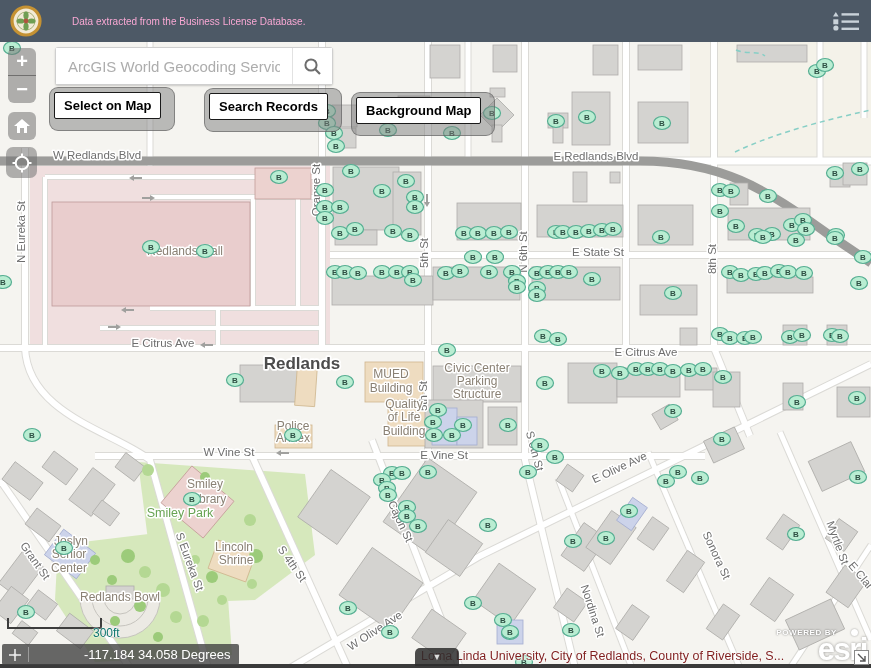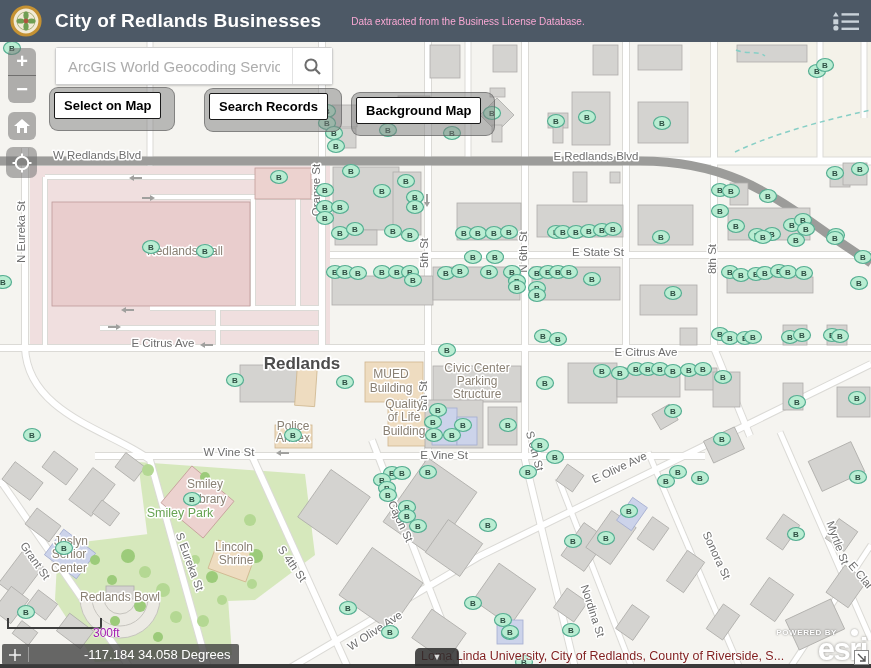--- a/index.html
+++ b/index.html
@@ -29,21 +29,21 @@
   #wrap-records{left:204px;top:88px;}
   #wrap-background{left:351px;top:92px;}
   
   #zoom-widget{position:absolute;left:8px;top:48px;width:28px;border-radius:6px;overflow:hidden;z-index:20;}
   .zbtn{width:28px;height:27px;background:rgba(115,115,115,.55);color:#fff;font-size:20px;line-height:26px;text-align:center;cursor:pointer;font-weight:bold;}
   #zoom-in{border-bottom:1px solid rgba(70,70,70,.6);}
   #home-btn{position:absolute;left:8px;top:112px;width:28px;height:28px;background:rgba(115,115,115,.55);border-radius:6px;display:flex;align-items:center;justify-content:center;cursor:pointer;z-index:20;}
   #locate-btn{position:absolute;left:6px;top:147px;width:31px;height:31px;background:rgba(115,115,115,.55);border-radius:7px;display:flex;align-items:center;justify-content:center;cursor:pointer;z-index:20;}
   
   #scalebar{position:absolute;left:7px;top:618px;width:91px;height:9px;border-left:2px solid #3d3d3d;border-right:2px solid #3d3d3d;border-bottom:2px solid #3d3d3d;z-index:20;}
-  #scale-label{position:absolute;left:93px;top:626px;font-size:12px;color:#a21caf;text-shadow:0 0 2px #fff,0 0 2px #fff;z-index:20;}
+  #scale-label{position:absolute;left:93px;top:626px;font-size:12px;color:#0f766e;text-shadow:0 0 2px #fff,0 0 2px #fff;z-index:20;}
   #coordbar{position:absolute;left:2px;top:644px;height:21px;background:rgba(66,66,66,.8);color:#fff;display:flex;align-items:center;border-radius:2px;padding-right:9px;z-index:20;gap:48px;}
   #coord-icon{width:26px;display:flex;align-items:center;justify-content:center;border-right:1px solid rgba(255,255,255,.35);height:15px;}
   #coord-text{font-size:13px;padding-left:7px;white-space:nowrap;}
   
   #attr-text{position:absolute;left:421px;top:649px;font-size:12.5px;color:#7f1d1d;text-shadow:0 0 2px #fff,0 0 2px #fff,0 0 2px #fff;white-space:nowrap;z-index:19;}
   #attr-tab{position:absolute;left:415px;top:648px;width:44px;height:18px;background:rgba(45,45,45,.85);border-radius:5px 5px 0 0;display:flex;align-items:center;justify-content:center;z-index:20;cursor:pointer;}
   #attr-tab span{color:#ddd;font-size:9px;line-height:9px;}
   
   #powered-by{position:absolute;right:13px;bottom:31px;font-size:8px;font-weight:bold;color:#fff;letter-spacing:.6px;text-shadow:0 0 2px rgba(0,0,0,.55);z-index:20;display:flex;align-items:center;gap:14px;}
   #powered-dot{width:7px;height:7px;border-radius:50%;background:#fff;box-shadow:0 0 2px rgba(0,0,0,.4);}
@@ -946,21 +946,20 @@
 <div id="header">
   <svg id="logo" viewBox="0 0 32 32">
     <circle cx="16" cy="16" r="14" fill="#f2ead6" stroke="#c59233" stroke-width="3.2"></circle>
     <circle cx="16" cy="16" r="9" fill="none" stroke="#a8b07a" stroke-width="1"></circle>
     <ellipse cx="16" cy="10.5" rx="2.6" ry="4" fill="#6f9e52"></ellipse>
     <ellipse cx="16" cy="21.5" rx="2.6" ry="4" fill="#6f9e52"></ellipse>
     <ellipse cx="10.5" cy="16" rx="4" ry="2.6" fill="#6f9e52"></ellipse>
     <ellipse cx="21.5" cy="16" rx="4" ry="2.6" fill="#6f9e52"></ellipse>
     <circle cx="16" cy="16" r="2.4" fill="#b0543f"></circle>
   </svg>
-  <span id="app-title">City of Redlands Businesses</span>
   <span id="app-subtitle">Data extracted from the Business License Database.</span>
   <svg id="menu-icon" width="26" height="20" viewBox="0 0 26 20">
     <polygon points="0,5.6 5.6,5.6 2.8,1" fill="#c9d2d9"></polygon>
     <rect x="8.5" y="2.2" width="17.5" height="2.4" fill="#c9d2d9"></rect>
     <rect x="0.3" y="8.3" width="5" height="5" fill="#c9d2d9"></rect>
     <rect x="8.5" y="9.4" width="17.5" height="2.4" fill="#c9d2d9"></rect>
     <circle cx="2.9" cy="17" r="2.6" fill="#c9d2d9"></circle>
     <rect x="8.5" y="16.6" width="17.5" height="2.4" fill="#c9d2d9"></rect>
   </svg>
 </div>

